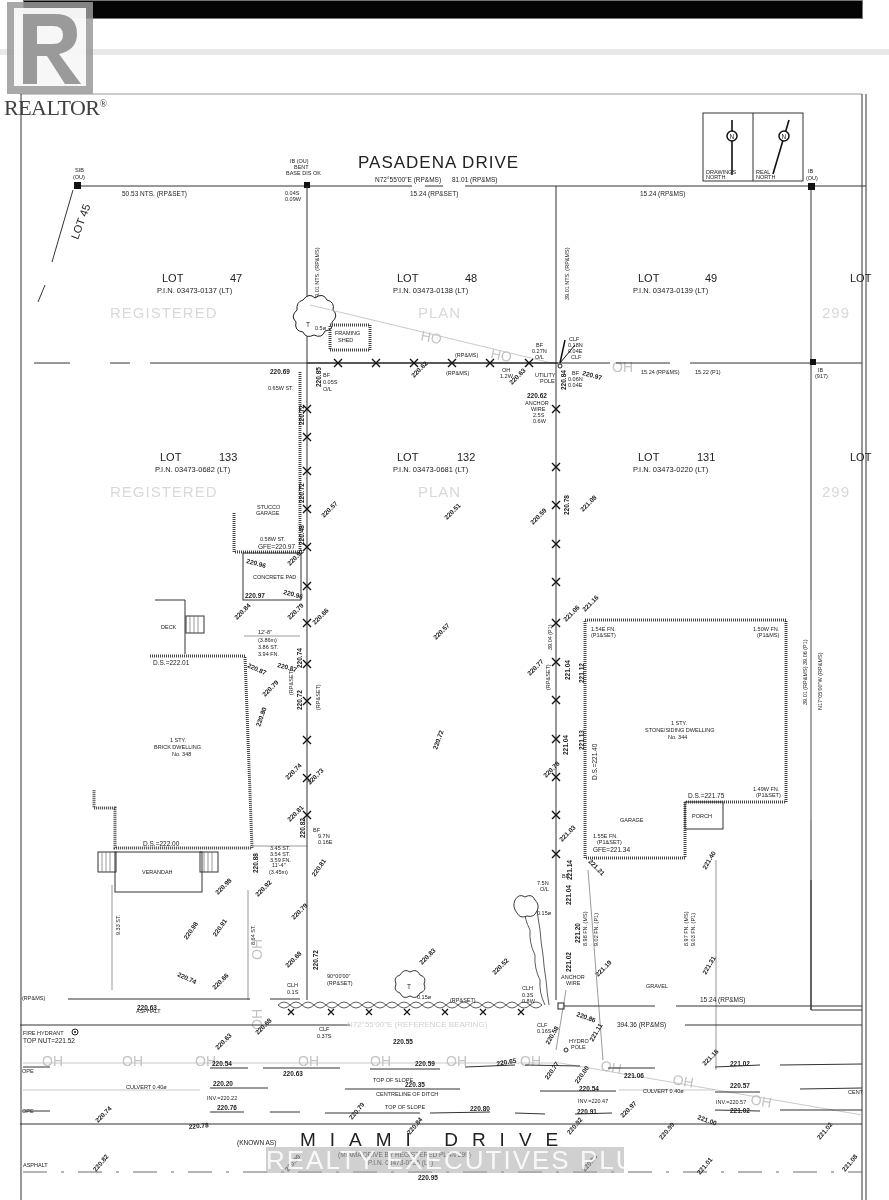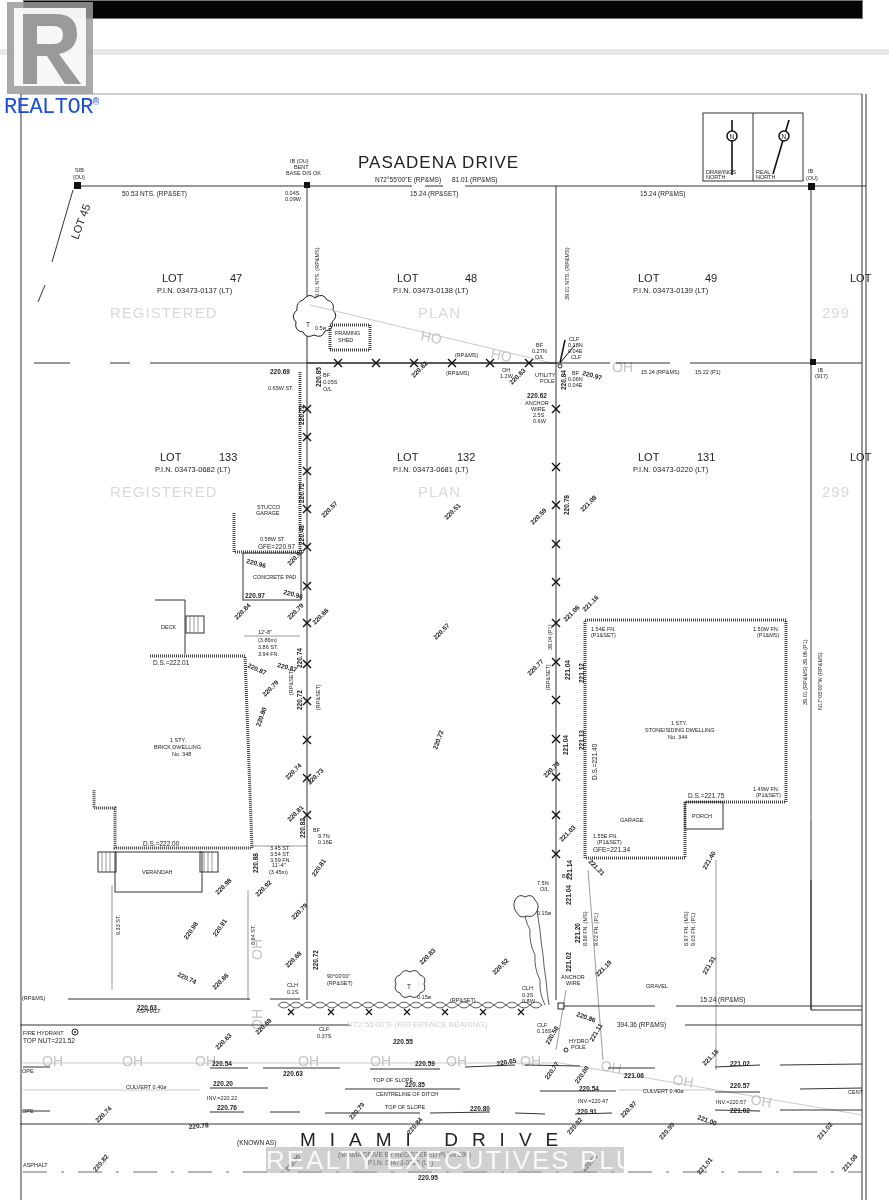--- a/index.html
+++ b/index.html
@@ -14,21 +14,21 @@
   .huge { font-size:19px; letter-spacing:14px; }
   .ghost { fill:#d9d9d9 !important; font-size:15px; letter-spacing:1px; }
   .ghostsm { fill:#d0d0d0 !important; font-size:8px; }
   .oh { fill:#c4c4c4 !important; font-size:14px; }
   .elev { font-size:6.5px; font-weight:bold; }
   .line { stroke:#333; stroke-width:1; fill:none; }
   .thin { stroke:#555; stroke-width:0.6; fill:none; }
   .light { stroke:#bbb; stroke-width:0.8; fill:none; }
   .hatch { stroke:#444; stroke-width:3; fill:none; stroke-dasharray:1 1; }
   .realtor-box { position:absolute; left:7px; top:2px; width:86px; height:92px; }
-  .realtor-text { position:absolute; left:4px; top:95px; font-size:22px; color:#1d4ed8; letter-spacing:-0.5px; font-family:Liberation Mono, monospace; }
+  .realtor-text { position:absolute; left:4px; top:95px; font-size:22px; color:#404040; letter-spacing:-0.5px; font-family:Liberation Serif, serif; }
   .watermark { position:absolute; left:266px; top:1147px; width:358px; height:26px; background:rgba(170,170,170,0.55); color:rgba(255,255,255,0.85); font-size:26px; line-height:26px; font-family:"Liberation Sans", sans-serif; letter-spacing:2px; white-space:nowrap; overflow:hidden; }
   .topbar { position:absolute; left:23px; top:0; width:838px; height:17px; background:#050505; border:1px solid #777; }
 </style>
 </head>
 <body>
 
 <div class="topbar"></div>
 
 <svg id="survey" viewBox="0 0 889 1200">
 

